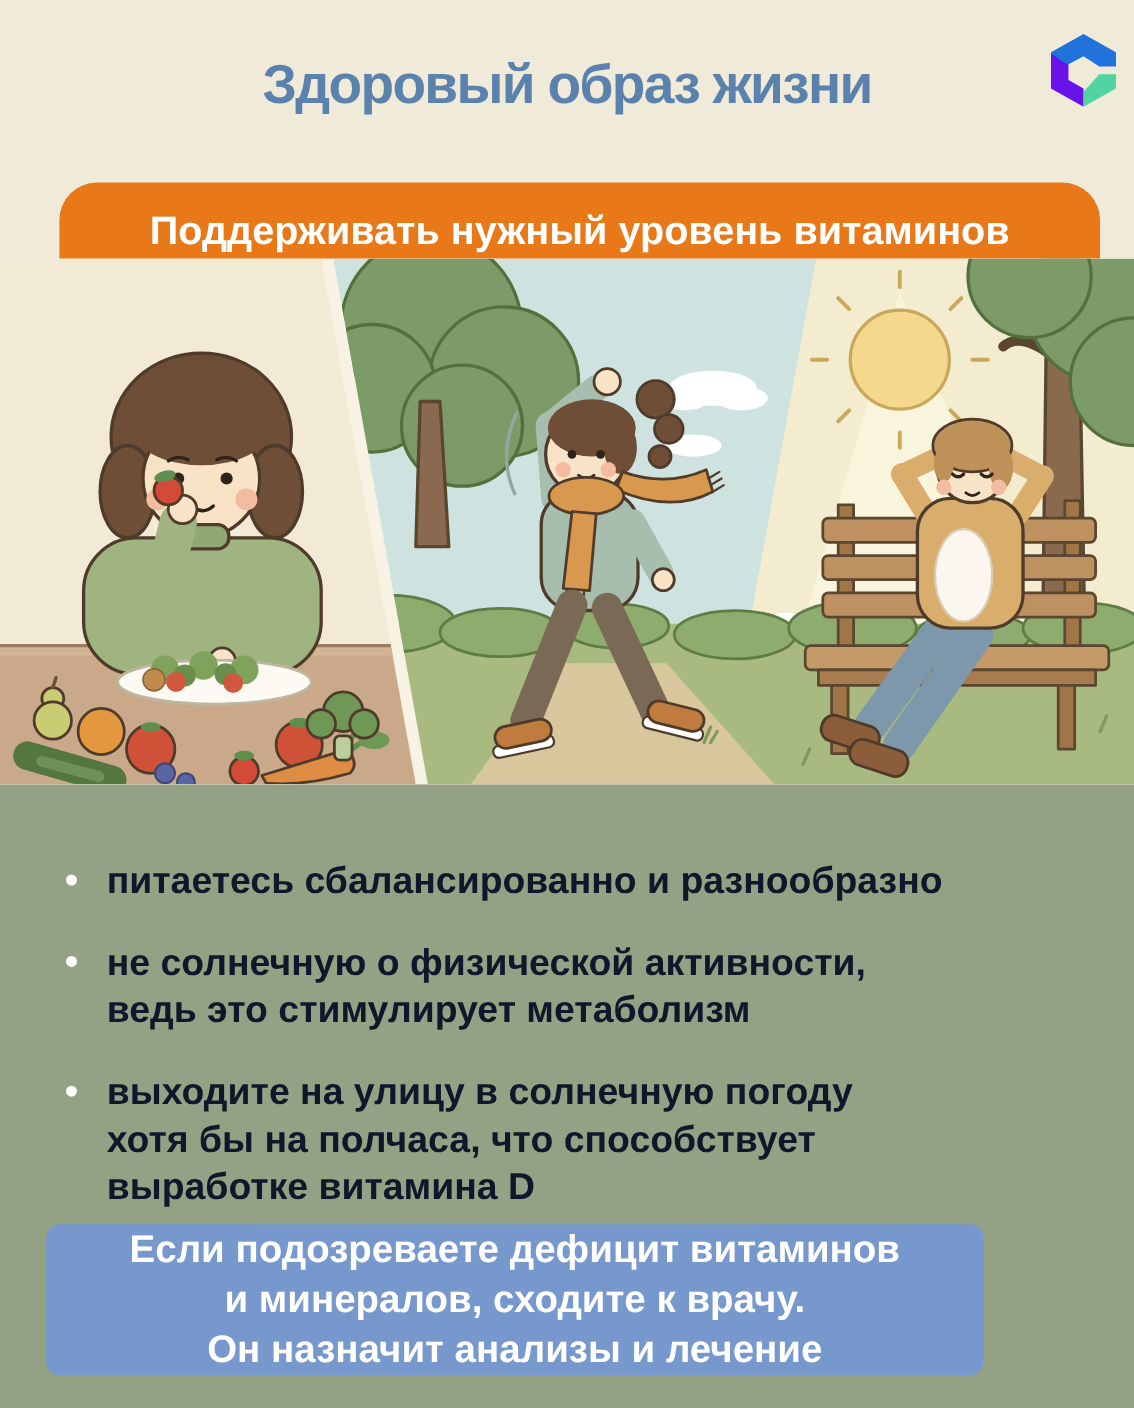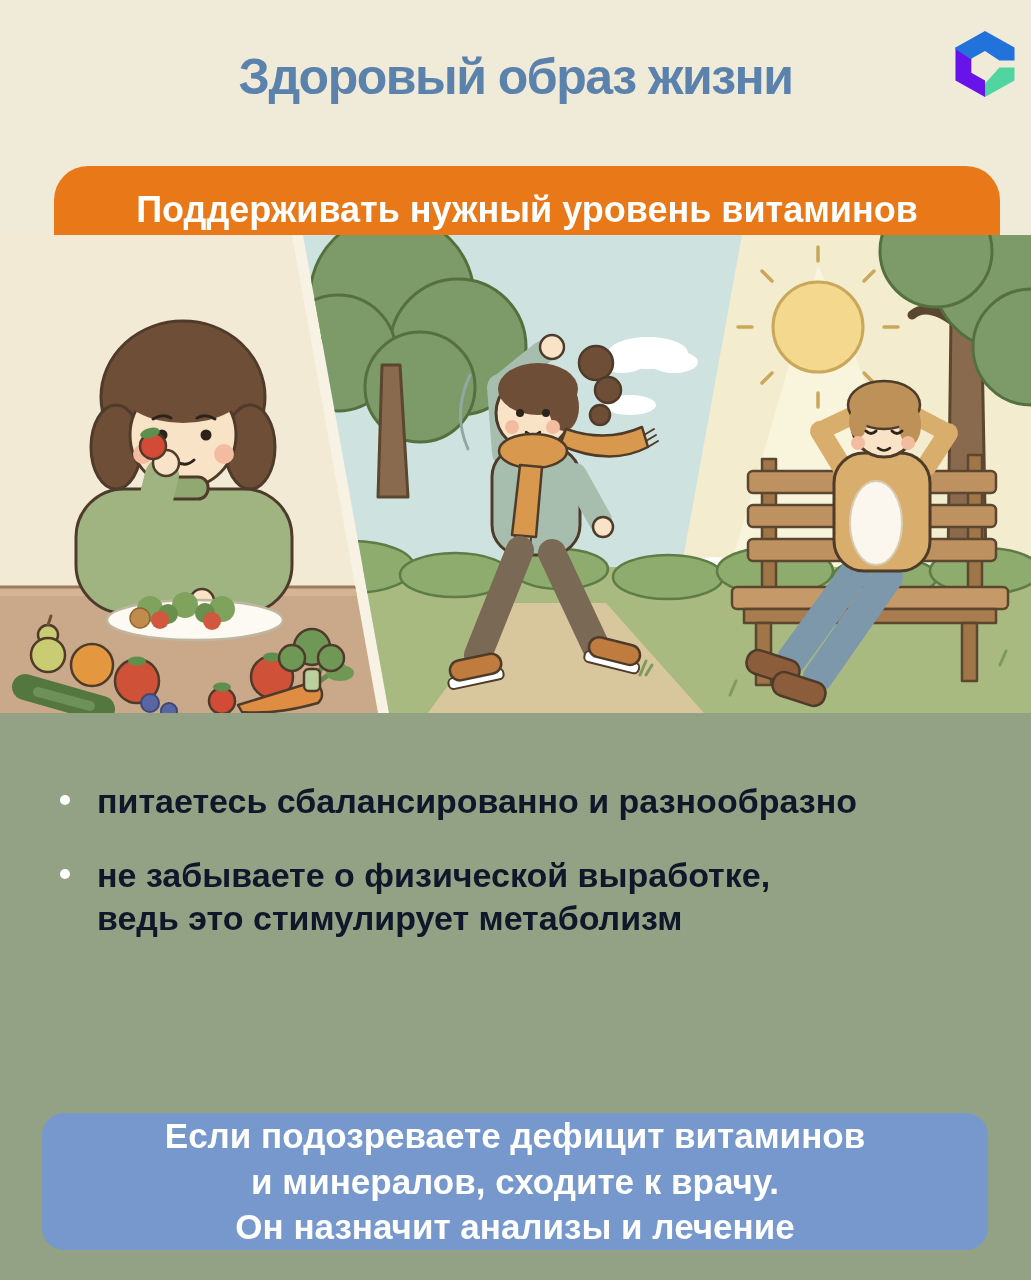--- a/index.html
+++ b/index.html
@@ -26,22 +26,22 @@
   .strip{position:absolute;top:235px;left:0;width:1031px;height:478px;background:#F7F2E3}
   .panel{position:absolute;inset:0}
   .panel svg{position:absolute;top:0;left:0}
   .p1{clip-path:polygon(0px 0px,292px 0px,378px 478px,0px 478px)}
   .p2{clip-path:polygon(303px 0px,1031px 0px,1031px 478px,389px 478px)}
   .tips{position:absolute;top:780px;left:60px;width:915px;margin:0;padding:0;list-style:none}
   .tips li{display:flex;align-items:flex-start;margin-bottom:31px}
   .dot{flex:0 0 auto;width:10px;height:10px;border-radius:50%;background:#FFFFFF;margin:15px 27px 0 0}
   .tip-text{color:#0f172a;font-size:34px;font-weight:700;line-height:1.27;white-space:pre-line}
   .advice{
-    position:absolute;top:1113px;left:42px;width:946px;height:137px;
-    background:#7698CD;border-radius:22px;
+    position:absolute;top:1113px;left:42px;width:852px;height:137px;
+    background:#7698CD;border-radius:12px;
     display:flex;align-items:center;justify-content:center;
   }
   .advice p{font-size:35px;line-height:1.3}
 </style>
 </head>
 <body>
 
 <div class="top-bg"></div>
 
 <h1 class="title">Здоровый образ жизни</h1>
@@ -272,22 +272,28 @@
   </div>
 </div>
 
 <ul class="tips">
   <li>
     <span class="dot"></span>
     <span class="tip-text">питаетесь сбалансированно и разнообразно</span>
   </li>
   <li>
     <span class="dot"></span>
-    <span class="tip-text">не забываете о физической выработке,
+    <span class="tip-text">не солнечную о физической активности,
 ведь это стимулирует метаболизм</span>
+  </li>
+  <li>
+    <span class="dot"></span>
+    <span class="tip-text">выходите на улицу в солнечную погоду
+хотя бы на полчаса, что способствует
+выработке витамина D</span>
   </li>
 </ul>
 
 <div class="advice">
   <p>Если подозреваете дефицит витаминов
 и минералов, сходите к врачу.
 Он назначит анализы и лечение</p>
 </div>
 
 </body></html>

